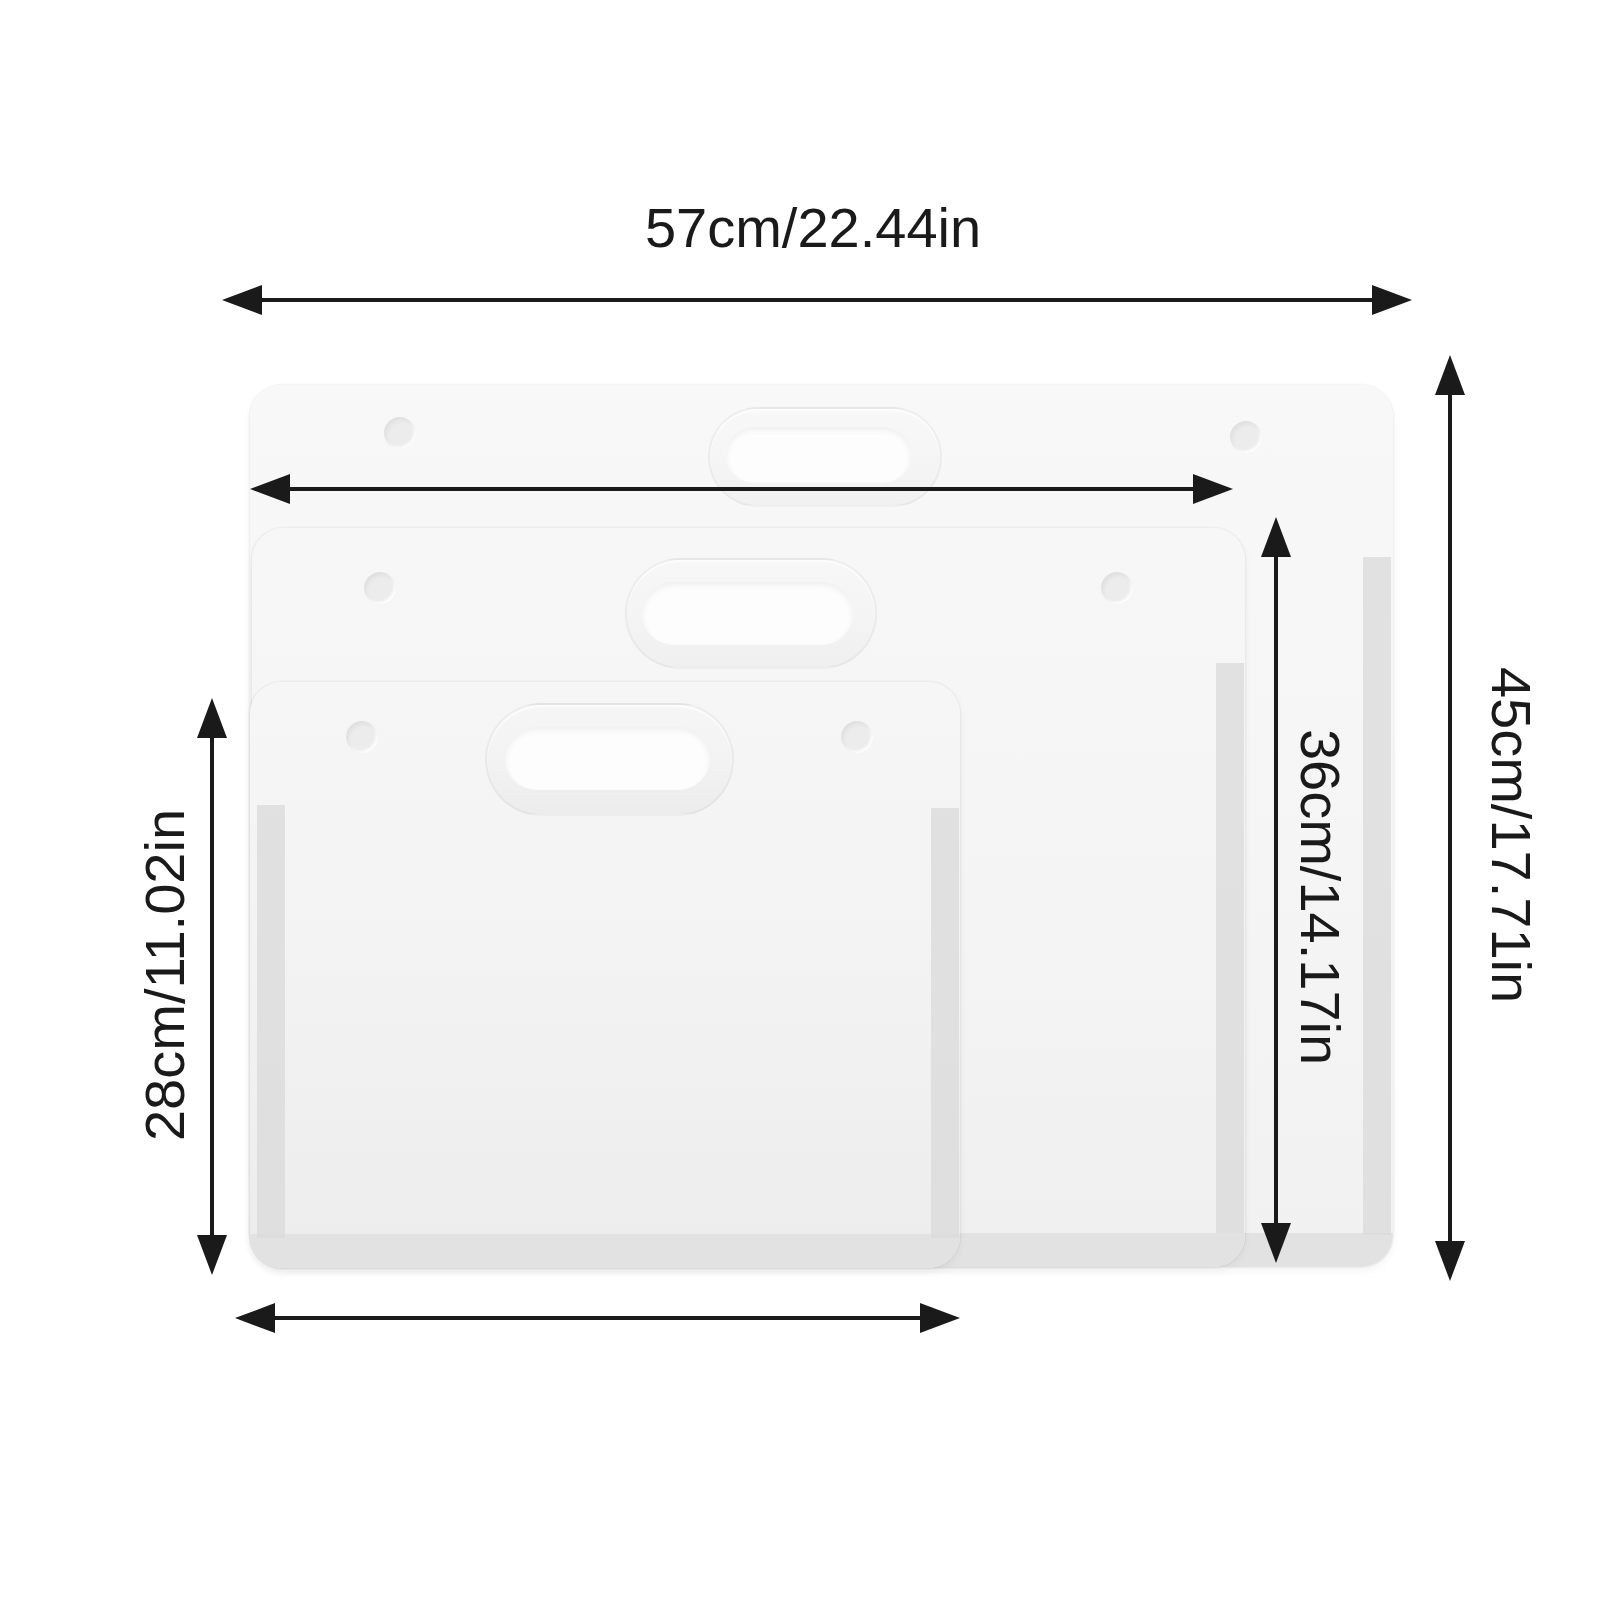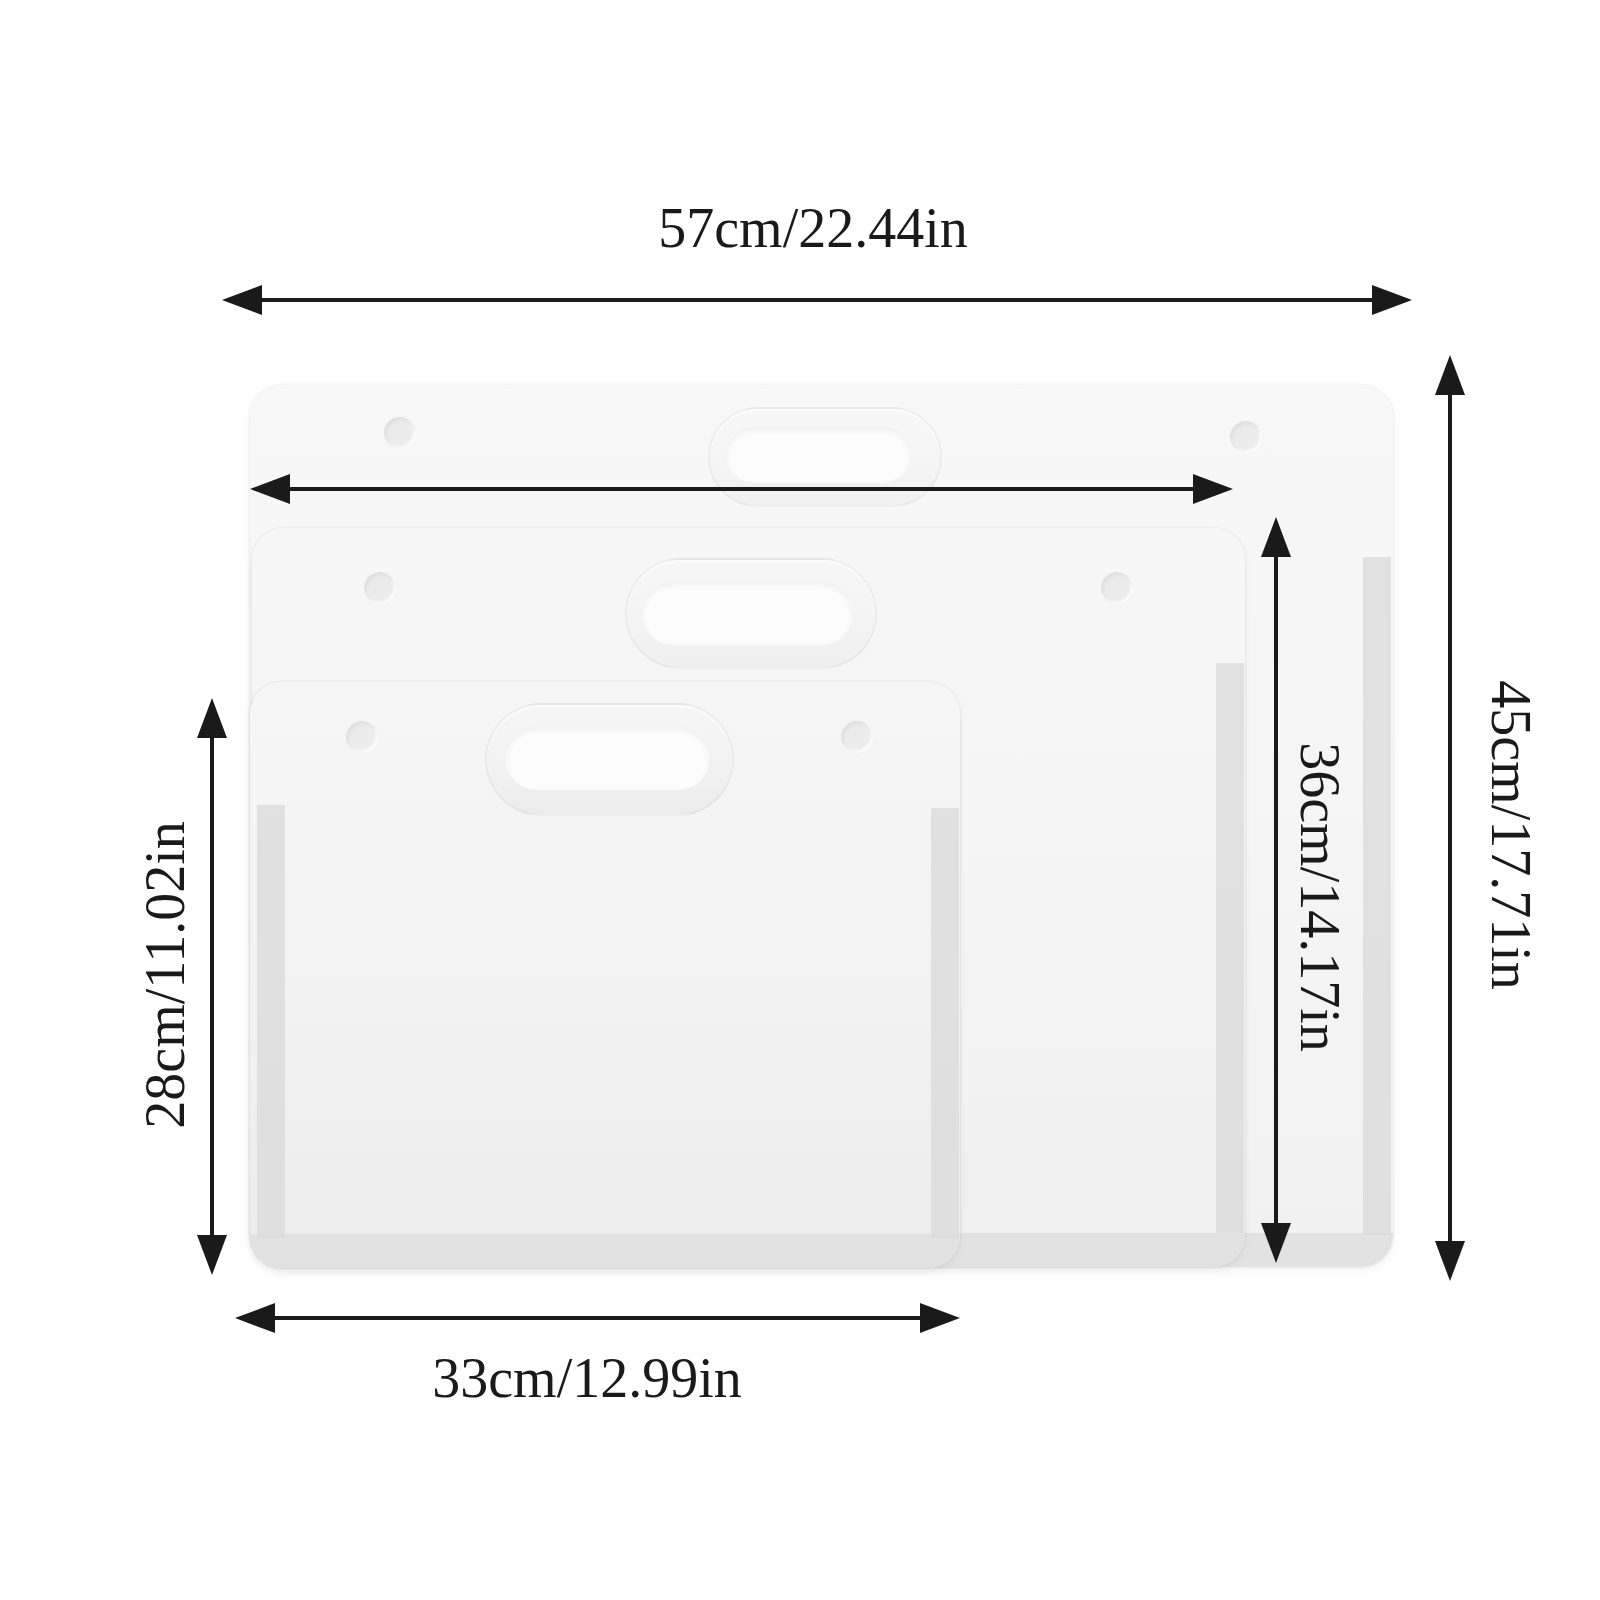--- a/index.html
+++ b/index.html
@@ -9,21 +9,21 @@
     --fill-middle:#f5f5f5;
     --fill-small:#f3f3f3;
     --bottom-band:#e2e2e2;
     --gusset:#d9d9d9;
     --cutout:#fdfdfd;
   }
   html,body{margin:0;padding:0;background:#fff;}
   .canvas{
     position:relative;width:1600px;height:1440px;overflow:hidden;
     background:var(--background);
-    font-family:Liberation Serif, serif;
+    font-family:Liberation Sans, sans-serif;
     color:var(--ink);
   }
   
   .folder{
     position:absolute;
     border-radius:32px;
     box-shadow:0 0 0 1.5px rgba(0,0,0,0.035), 0 4px 10px rgba(0,0,0,0.045);
   }
   .folder-large{
     left:250px;top:385px;width:1143px;height:882px;z-index:1;
@@ -171,18 +171,17 @@
     <div class="aline"></div>
     <div class="ah-down"></div>
   </div>
   <div id="arrow-h28" class="arrow arrow-v">
     <div class="ah-up"></div>
     <div class="aline"></div>
     <div class="ah-down"></div>
   </div>
 
   <div id="label-w57" class="dim-label">57cm/22.44in</div>
-  <div id="label-w33" class="dim-label">33cm/12.99in</div>
   <div id="label-h45" class="dim-label rot-cw">45cm/17.71in</div>
   <div id="label-h36" class="dim-label rot-cw">36cm/14.17in</div>
   <div id="label-h28" class="dim-label rot-ccw">28cm/11.02in</div>
 
 </div>
 
 </body></html>

